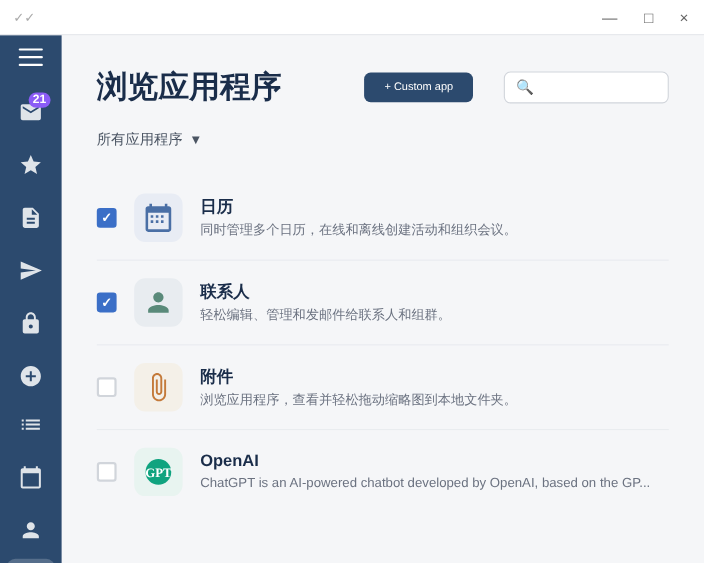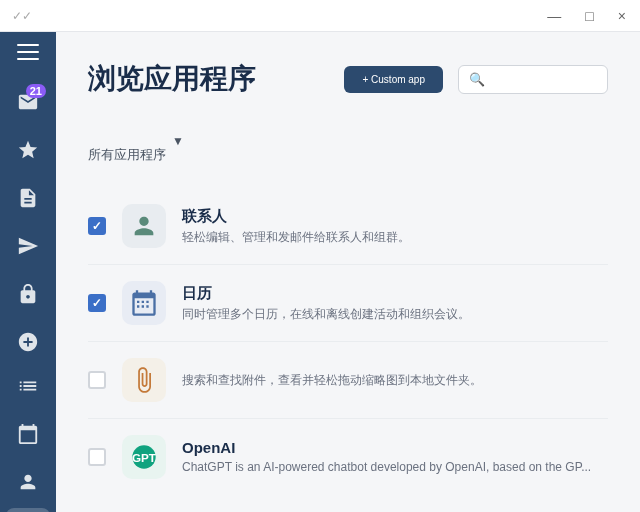--- a/index.html
+++ b/index.html
@@ -38,38 +38,38 @@
     }
     .sidebar-bottom { margin-top: auto; padding-bottom: 12px; display: flex; flex-direction: column; align-items: center; gap: 4px; }
 
     
     .main {
       flex: 1; background: #f5f6f8; margin-top: 32px; display: flex; flex-direction: column;
       padding: 28px 32px; overflow: hidden;
     }
 
     
-    .header { display: flex; align-items: center; gap: 15px; margin-bottom: 20px; }
+    .header { display: flex; align-items: center; gap: 28px; margin-bottom: 20px; }
     .page-title { font-size: 28px; font-weight: 600; color: #1a2d4a; flex: 1; }
     .custom-app-btn {
       background: #2c4a6e; color: white; border: none; padding: 8px 18px;
       border-radius: 6px; font-size: 10px; cursor: pointer; font-weight: 500;
       white-space: nowrap;
     }
     .search-box {
       display: flex; align-items: center; background: white; border: 1px solid #d1d5db;
       border-radius: 6px; padding: 6px 10px; gap: 6px; width: 150px;
     }
     .search-icon { color: #9ca3af; font-size: 13px; }
     .search-input { border: none; outline: none; font-size: 13px; color: #374151; width: 100%; background: transparent; }
     .search-input::placeholder { color: #9ca3af; }
 
     
     .filter-row { display: flex; align-items: center; gap: 6px; margin-bottom: 24px; }
-    .filter-label { font-size: 13px; color: #4b5563; font-weight: 500; margin-top: 28px; }
+    .filter-label { font-size: 13px; color: #4b5563; font-weight: 500; }
     .filter-arrow { color: #4b5563; font-size: 12px; }
 
     
     .app-list { display: flex; flex-direction: column; gap: 0; }
     .app-item {
       display: flex; align-items: center; gap: 16px; padding: 16px 0;
       border-bottom: 1px solid #e9ecef;
     }
     .app-item:last-child { border-bottom: none; }
     .checkbox {
@@ -79,21 +79,21 @@
     }
     .checkbox.checked { background: #3b6fc7; border-color: #3b6fc7; }
     .checkbox.checked::after { content: '✓'; color: white; font-size: 12px; font-weight: bold; }
     .app-icon {
       width: 44px; height: 44px; border-radius: 10px; display: flex; align-items: center;
       justify-content: center; flex-shrink: 0; font-size: 22px; overflow: hidden;
     }
     .app-icon.calendar { background: #e8ecf4; }
     .app-icon.contacts { background: #e8ecf0; }
     .app-icon.attachments { background: #f4f0e8; }
-    .app-icon.chatgpt { background: #e8f4f0; }
+    .app-icon.chatgpt { background: #e8f4f0; font-family: Liberation Serif, serif; }
     .app-info { flex: 1; }
     .app-name { font-size: 15px; font-weight: 600; color: #1a2d4a; margin-bottom: 3px; }
     .app-desc { font-size: 12px; color: #6b7280; line-height: 1.4; }
   </style>
 </head>
 <body>
 
 <div class="title-bar">
   <span class="title-bar-checkmark">✓✓</span>
   <span class="title-bar-btn">—</span>
@@ -181,51 +181,52 @@
   </div>
 
   <div class="filter-row">
     <span class="filter-label">所有应用程序</span>
     <span class="filter-arrow">▼</span>
   </div>
 
   <div class="app-list" id="app-list">
       <div class="app-item">
         <div class="checkbox checked"></div>
+        <div class="app-icon calendar">
+          <svg width="28" height="28" viewBox="0 0 24 24" fill="#4a6fa5">
+            <path d="M20 3h-1V1h-2v2H7V1H5v2H4c-1.1 0-2 .9-2 2v16c0 1.1.9 2 2 2h16c1.1 0 2-.9 2-2V5c0-1.1-.9-2-2-2zm0 18H4V8h16v13zM8 10H6v2h2v-2zm4 0h-2v2h2v-2zm4 0h-2v2h2v-2zm-8 4H6v2h2v-2zm4 0h-2v2h2v-2zm4 0h-2v2h2v-2z"></path>
+          </svg>
+        </div>
+        <div class="app-info">
+          <div class="app-name">日历</div>
+          <div class="app-desc">同时管理多个日历，在线和离线创建活动和组织会议。</div>
+        </div>
+      </div>
+      <div class="app-item">
+        <div class="checkbox checked"></div>
         <div class="app-icon contacts">
           <svg width="28" height="28" viewBox="0 0 24 24" fill="#5a8a7a">
             <path d="M12 12c2.21 0 4-1.79 4-4s-1.79-4-4-4-4 1.79-4 4 1.79 4 4 4zm0 2c-2.67 0-8 1.34-8 4v2h16v-2c0-2.66-5.33-4-8-4z"></path>
           </svg>
         </div>
         <div class="app-info">
           <div class="app-name">联系人</div>
           <div class="app-desc">轻松编辑、管理和发邮件给联系人和组群。</div>
-        </div>
-      </div>
-      <div class="app-item">
-        <div class="checkbox checked"></div>
-        <div class="app-icon calendar">
-          <svg width="28" height="28" viewBox="0 0 24 24" fill="#4a6fa5">
-            <path d="M20 3h-1V1h-2v2H7V1H5v2H4c-1.1 0-2 .9-2 2v16c0 1.1.9 2 2 2h16c1.1 0 2-.9 2-2V5c0-1.1-.9-2-2-2zm0 18H4V8h16v13zM8 10H6v2h2v-2zm4 0h-2v2h2v-2zm4 0h-2v2h2v-2zm-8 4H6v2h2v-2zm4 0h-2v2h2v-2zm4 0h-2v2h2v-2z"></path>
-          </svg>
-        </div>
-        <div class="app-info">
-          <div class="app-name">日历</div>
-          <div class="app-desc">同时管理多个日历，在线和离线创建活动和组织会议。</div>
         </div>
       </div>
       <div class="app-item">
         <div class="checkbox"></div>
         <div class="app-icon attachments">
           <svg width="28" height="28" viewBox="0 0 24 24" fill="#c47a3a">
             <path d="M16.5 6v11.5c0 2.21-1.79 4-4 4s-4-1.79-4-4V5c0-1.38 1.12-2.5 2.5-2.5s2.5 1.12 2.5 2.5v10.5c0 .55-.45 1-1 1s-1-.45-1-1V6H10v9.5c0 1.38 1.12 2.5 2.5 2.5s2.5-1.12 2.5-2.5V5c0-2.21-1.79-4-4-4S7 2.79 7 5v12.5c0 3.04 2.46 5.5 5.5 5.5s5.5-2.46 5.5-5.5V6h-1.5z"></path>
           </svg>
         </div>
         <div class="app-info">
-          <div class="app-desc">搜索和查找附件，查看并轻松拖动缩略图到本地文件夹。</div>
+          <div class="app-name">附件</div>
+          <div class="app-desc">浏览应用程序，查看并轻松拖动缩略图到本地文件夹。</div>
         </div>
       </div>
       <div class="app-item">
         <div class="checkbox"></div>
         <div class="app-icon chatgpt">
           <svg width="28" height="28" viewBox="0 0 24 24" fill="#10a37f">
             <circle cx="12" cy="12" r="10"></circle>
             <text x="12" y="16" text-anchor="middle" fill="white" font-size="10" font-weight="bold">GPT</text>
           </svg>
         </div>

